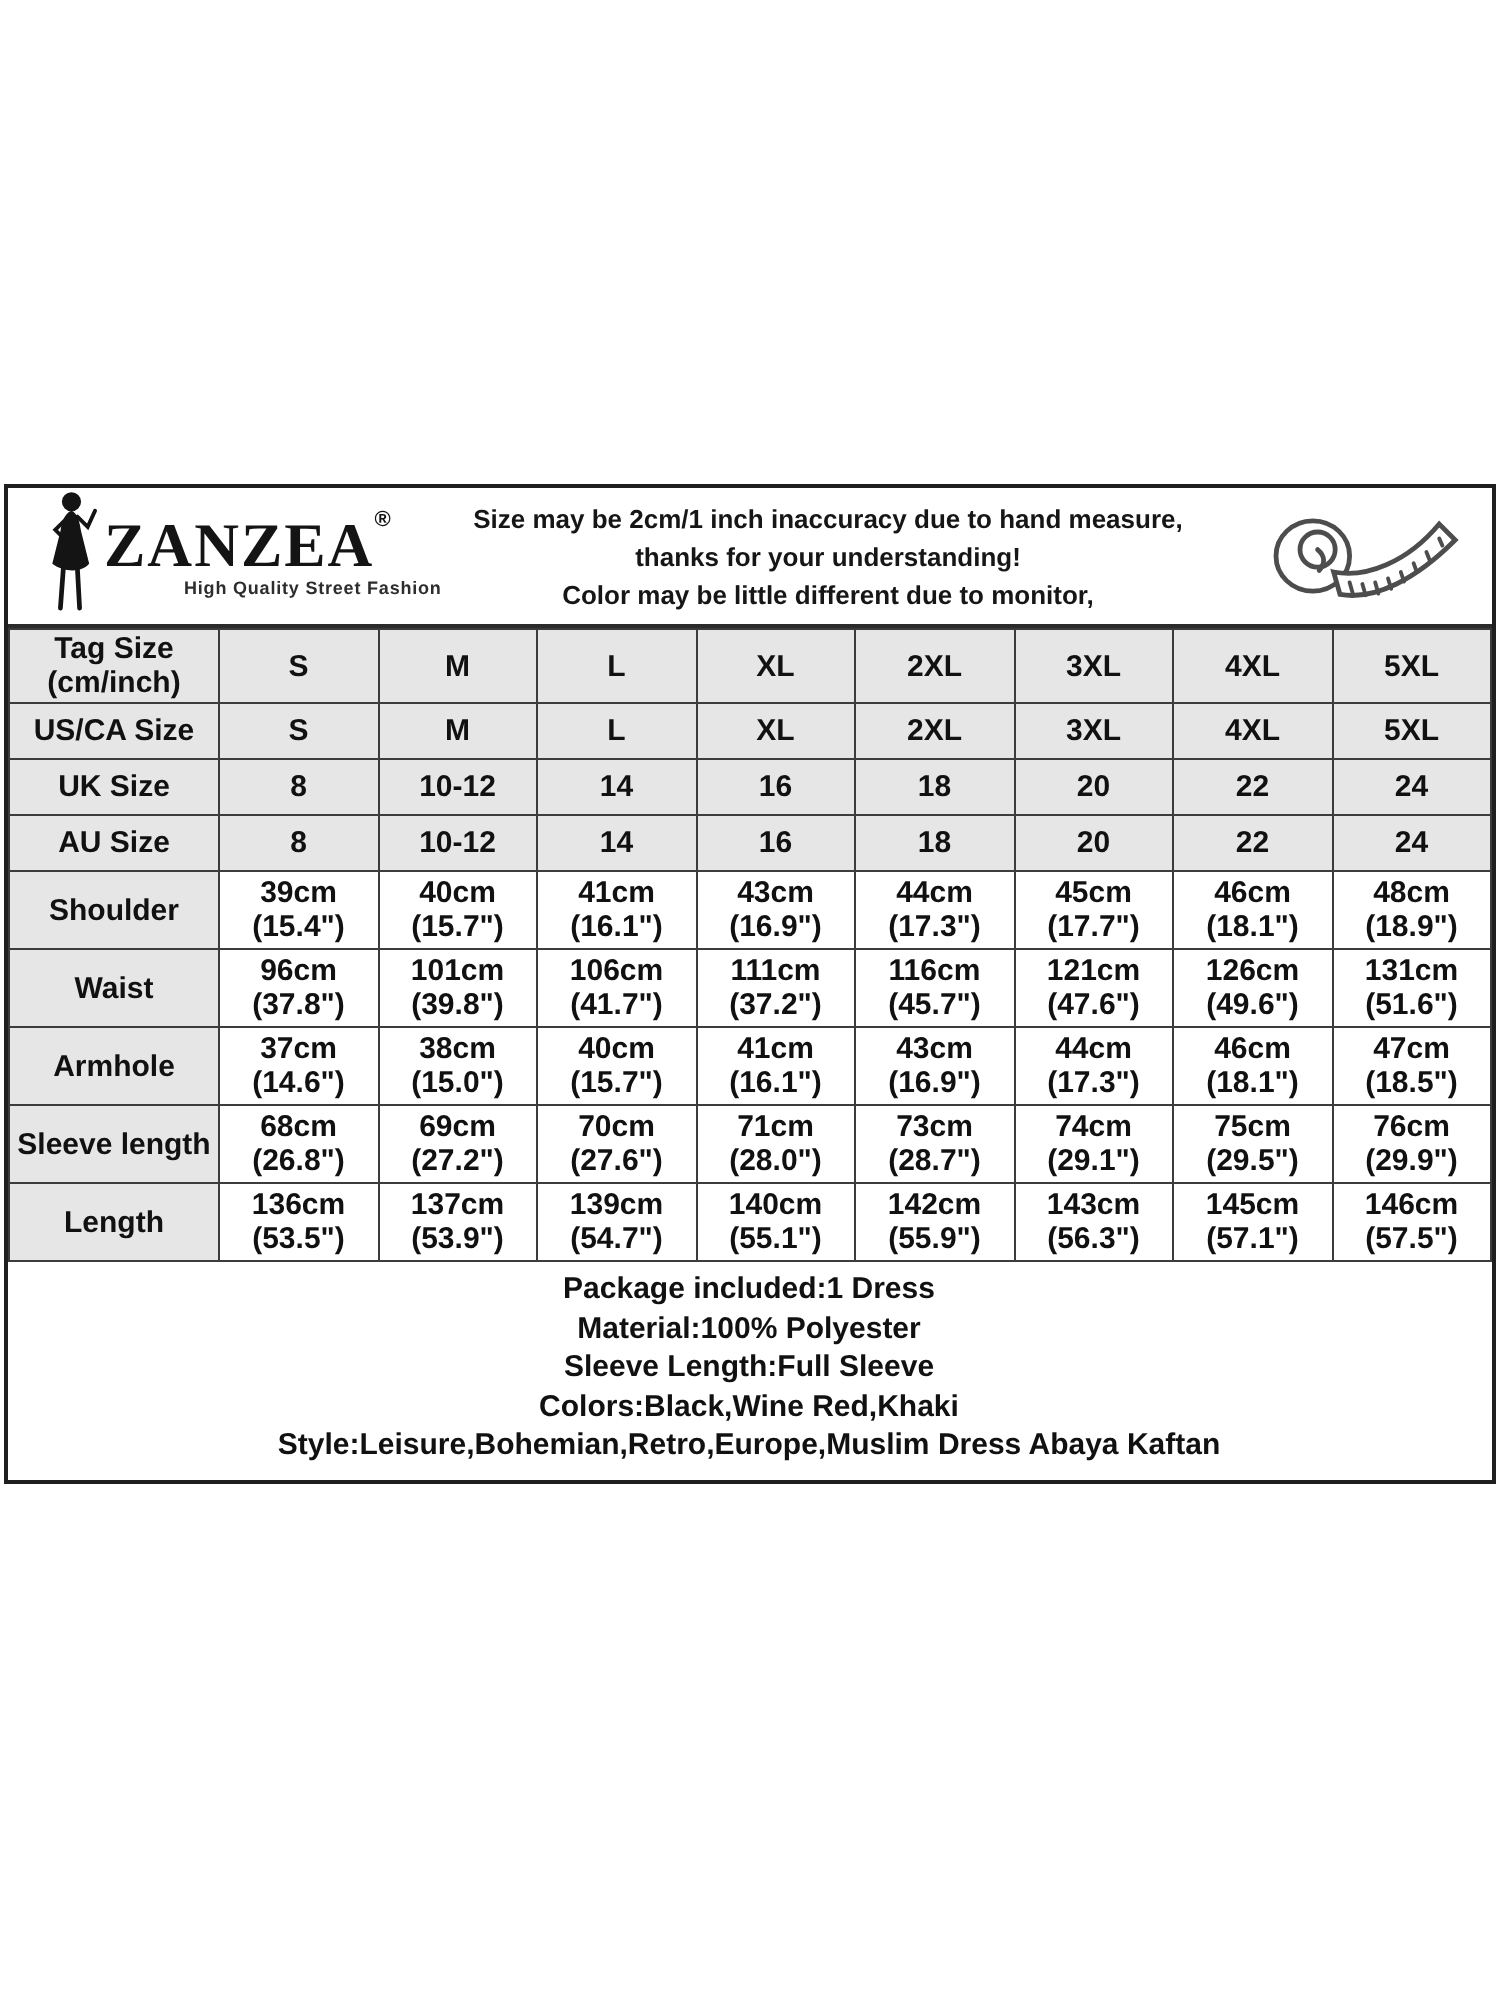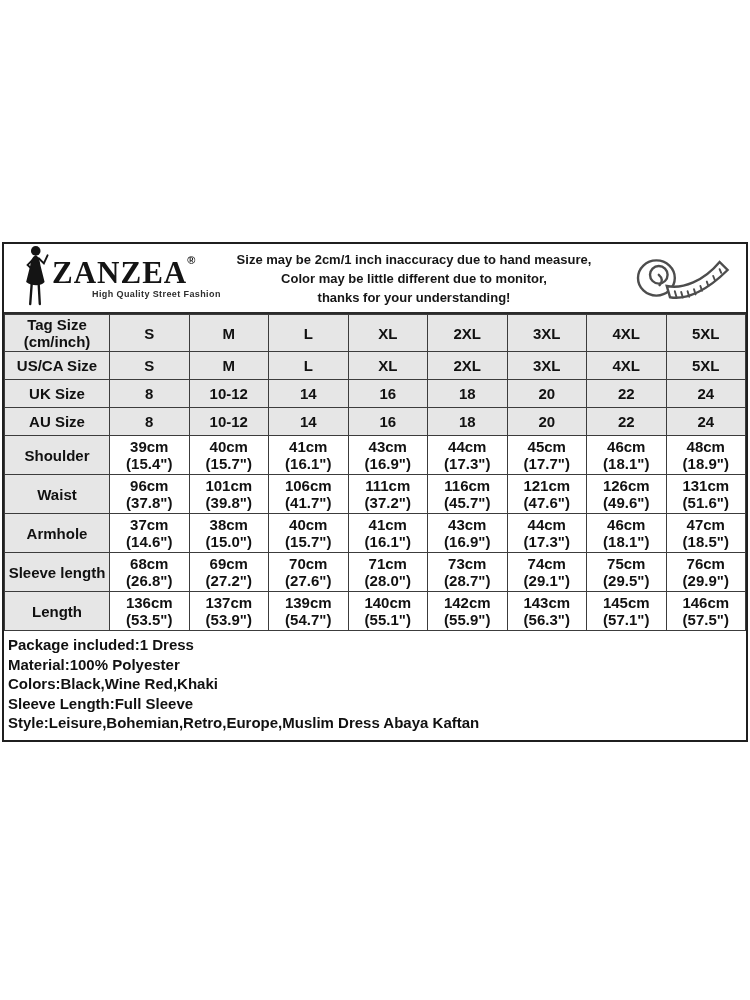--- a/index.html
+++ b/index.html
@@ -84,20 +84,21 @@
   td.label-cell { width: 104px; background: #e6e6e6; }
   tr.size-row td { background: #e6e6e6; height: 25px; }
   tr.tag-row td { height: 32px; text-align: center; }
   tr.measure-row td { height: 36px; background: #ffffff; }
   tr.measure-row td.label-cell { background: #e6e6e6; }
 
   
   .info-block {
     padding: 4px 5px 7px 4px;
     background: #ffffff;
+    text-align: center;
   }
   .info-line {
     font-size: 15px;
     font-weight: bold;
     line-height: 19.5px;
     color: #111111;
     white-space: nowrap;
   }
   svg .stroke { fill: none; stroke: #4d4d4d; stroke-width: 3; stroke-linecap: round; }
 </style>
@@ -121,22 +122,22 @@
         <span class="wordmark-row">
           <span class="wordmark">ZANZEA</span>
           <span class="regmark">®</span>
         </span>
         <span class="tagline">High Quality Street Fashion</span>
       </span>
     </div>
 
     <div class="notice">
       <div>Size may be 2cm/1 inch inaccuracy due to hand measure,</div>
+      <div>thanks for your understanding!</div>
       <div>Color may be little different due to monitor,</div>
-      <div>thanks for your understanding!</div>
     </div>
 
     <div class="tape">
       <svg width="112" height="64" viewBox="0 0 130 80">
         <ellipse cx="33" cy="40" rx="23" ry="22" class="stroke"></ellipse>
         <ellipse cx="36" cy="36" rx="11" ry="11" class="stroke"></ellipse>
         <path d="M36,36 q7,6 1,13" class="stroke"></path>
         <path d="M46,50 C66,54 92,44 112,20 L122,30 C98,54 72,68 50,64 Z" fill="#ffffff" class="stroke" style="fill:#ffffff"></path>
         <path d="M58,63.5 L56,56.5 M66,64.5 L64,57.5 M74,63.5 L72,56.5 M82,60.5 L80,54 M90,56 L88,50 M98,50 L96,44.5 M106,42.5 L104,37.5 M114,33.5 L112,29" class="stroke" style="stroke-width:2.4"></path>
       </svg>
@@ -284,18 +285,18 @@
 (57.1")</td>
           <td>146cm
 (57.5")</td>
         </tr>
       </tbody>
   </table>
 
   <div class="info-block">
     <div class="info-line">Package included:1 Dress</div>
     <div class="info-line">Material:100% Polyester</div>
+    <div class="info-line">Sleeve Length:Full Sleeve</div>
     <div class="info-line">Colors:Black,Wine Red,Khaki</div>
-    <div class="info-line">Sleeve Length:Full Sleeve</div>
     <div class="info-line">Style:Leisure,Bohemian,Retro,Europe,Muslim Dress Abaya Kaftan</div>
   </div>
 
 </div>
 
 </body></html>

